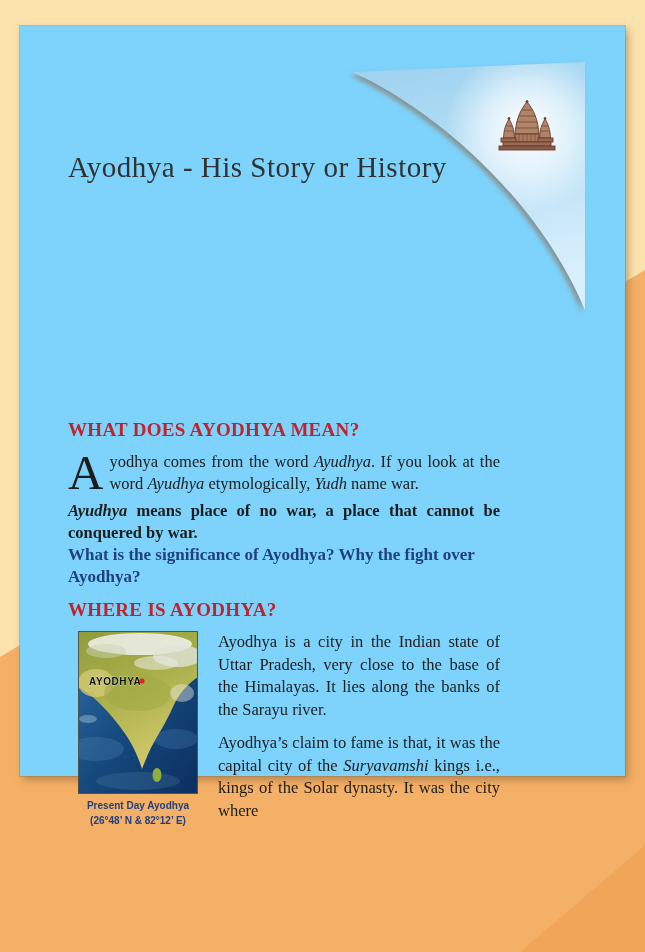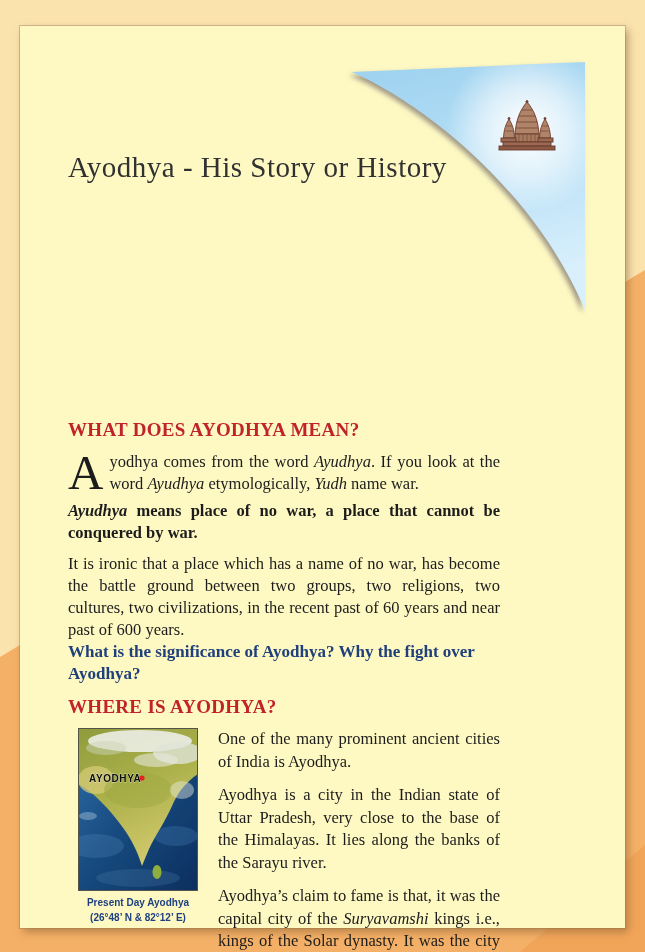--- a/index.html
+++ b/index.html
@@ -2,22 +2,22 @@
 <html><head>
 <meta charset="utf-8">
 <style>
   html,body{margin:0;padding:0;}
   body{
     width:645px;height:952px;overflow:hidden;position:relative;
     font-family:"Liberation Serif",serif;
   }
   .bg{position:absolute;left:0;top:0;width:645px;height:952px;}
   .page{
-    position:absolute;left:20px;top:26px;width:605px;height:902px;
-    background:#fef9c3;
+    position:absolute;left:20px;top:26px;width:605px;height:750px;
+    background:#7dd3fc;
     box-shadow:0 0 0 1px rgba(150,122,82,.40), 3px 4px 8px rgba(135,95,50,.55);
   }
   .corner{position:absolute;left:325px;top:35px;width:245px;height:255px;overflow:visible;pointer-events:none;}
   .page-title{
     position:absolute;left:48px;top:124px;width:460px;
     font-size:29px;line-height:34px;color:#313131;letter-spacing:.5px;
   }
   .content{position:absolute;left:48px;top:392px;width:432px;color:#1c1c1c;}
   .sec-heading{
     font-family:"Liberation Serif",serif;font-weight:bold;
@@ -108,21 +108,20 @@
   <div class="page-title">Ayodhya - His Story or History</div>
 
   <div class="content">
 
     <h2 class="sec-heading">WHAT DOES AYODHYA MEAN?</h2>
 
     <p class="body-p p-lead"><span class="dropcap">A</span><span><span>yodhya comes from the word </span><i>Ayudhya</i><span>.  If you look at the word </span><i>Ayudhya</i><span> etymologically, </span><i>Yudh</i><span> name war.</span></span></p>
 
     <p class="body-p p-bold"><span><i>Ayudhya</i><span> means place of no war, a place that cannot be conquered by war.</span></span></p>
 
-    <p class="body-p p-ironic">It is ironic that a place which has a name of no war, has become the battle ground between two groups, two religions, two cultures, two civilizations, in the recent past of 60 years and near past of 600 years.</p>
 
     <p class="body-p question">What is the significance of Ayodhya? Why the fight over Ayodhya?</p>
 
     <h2 class="sec-heading h-where">WHERE IS AYODHYA?</h2>
 
     <div class="where-row">
 
       <div class="map-col">
 
         <svg class="map-frame" viewBox="0 0 120 163" xmlns="http://www.w3.org/2000/svg">
@@ -156,20 +155,19 @@
           <circle cx="64" cy="50" r="2.6" fill="#e3231f"></circle>
           <rect x="0.5" y="0.5" width="119" height="162" fill="none" stroke="#55524a" stroke-width="1"></rect>
         </svg>
         <div class="map-caption">
           <div>Present Day Ayodhya</div>
           <div>(26°48’ N &amp; 82°12’ E)</div>
         </div>
       </div>
 
       <div class="text-col">
-        <p class="body-p rp">One of the many prominent ancient cities of India is Ayodhya.</p>
         <p class="body-p rp">Ayodhya is a city in the Indian state of Uttar Pradesh, very close to the base of the Himalayas.  It lies along the banks of the Sarayu river.</p>
         <p class="body-p rp"><span><span>Ayodhya’s claim to fame is that, it was the capital city of the </span><i>Suryavamshi</i><span> kings i.e., kings of the Solar dynasty.  It was the city where</span></span></p>
       </div>
 
     </div>
   </div>
 </div>
 
 </body></html>

